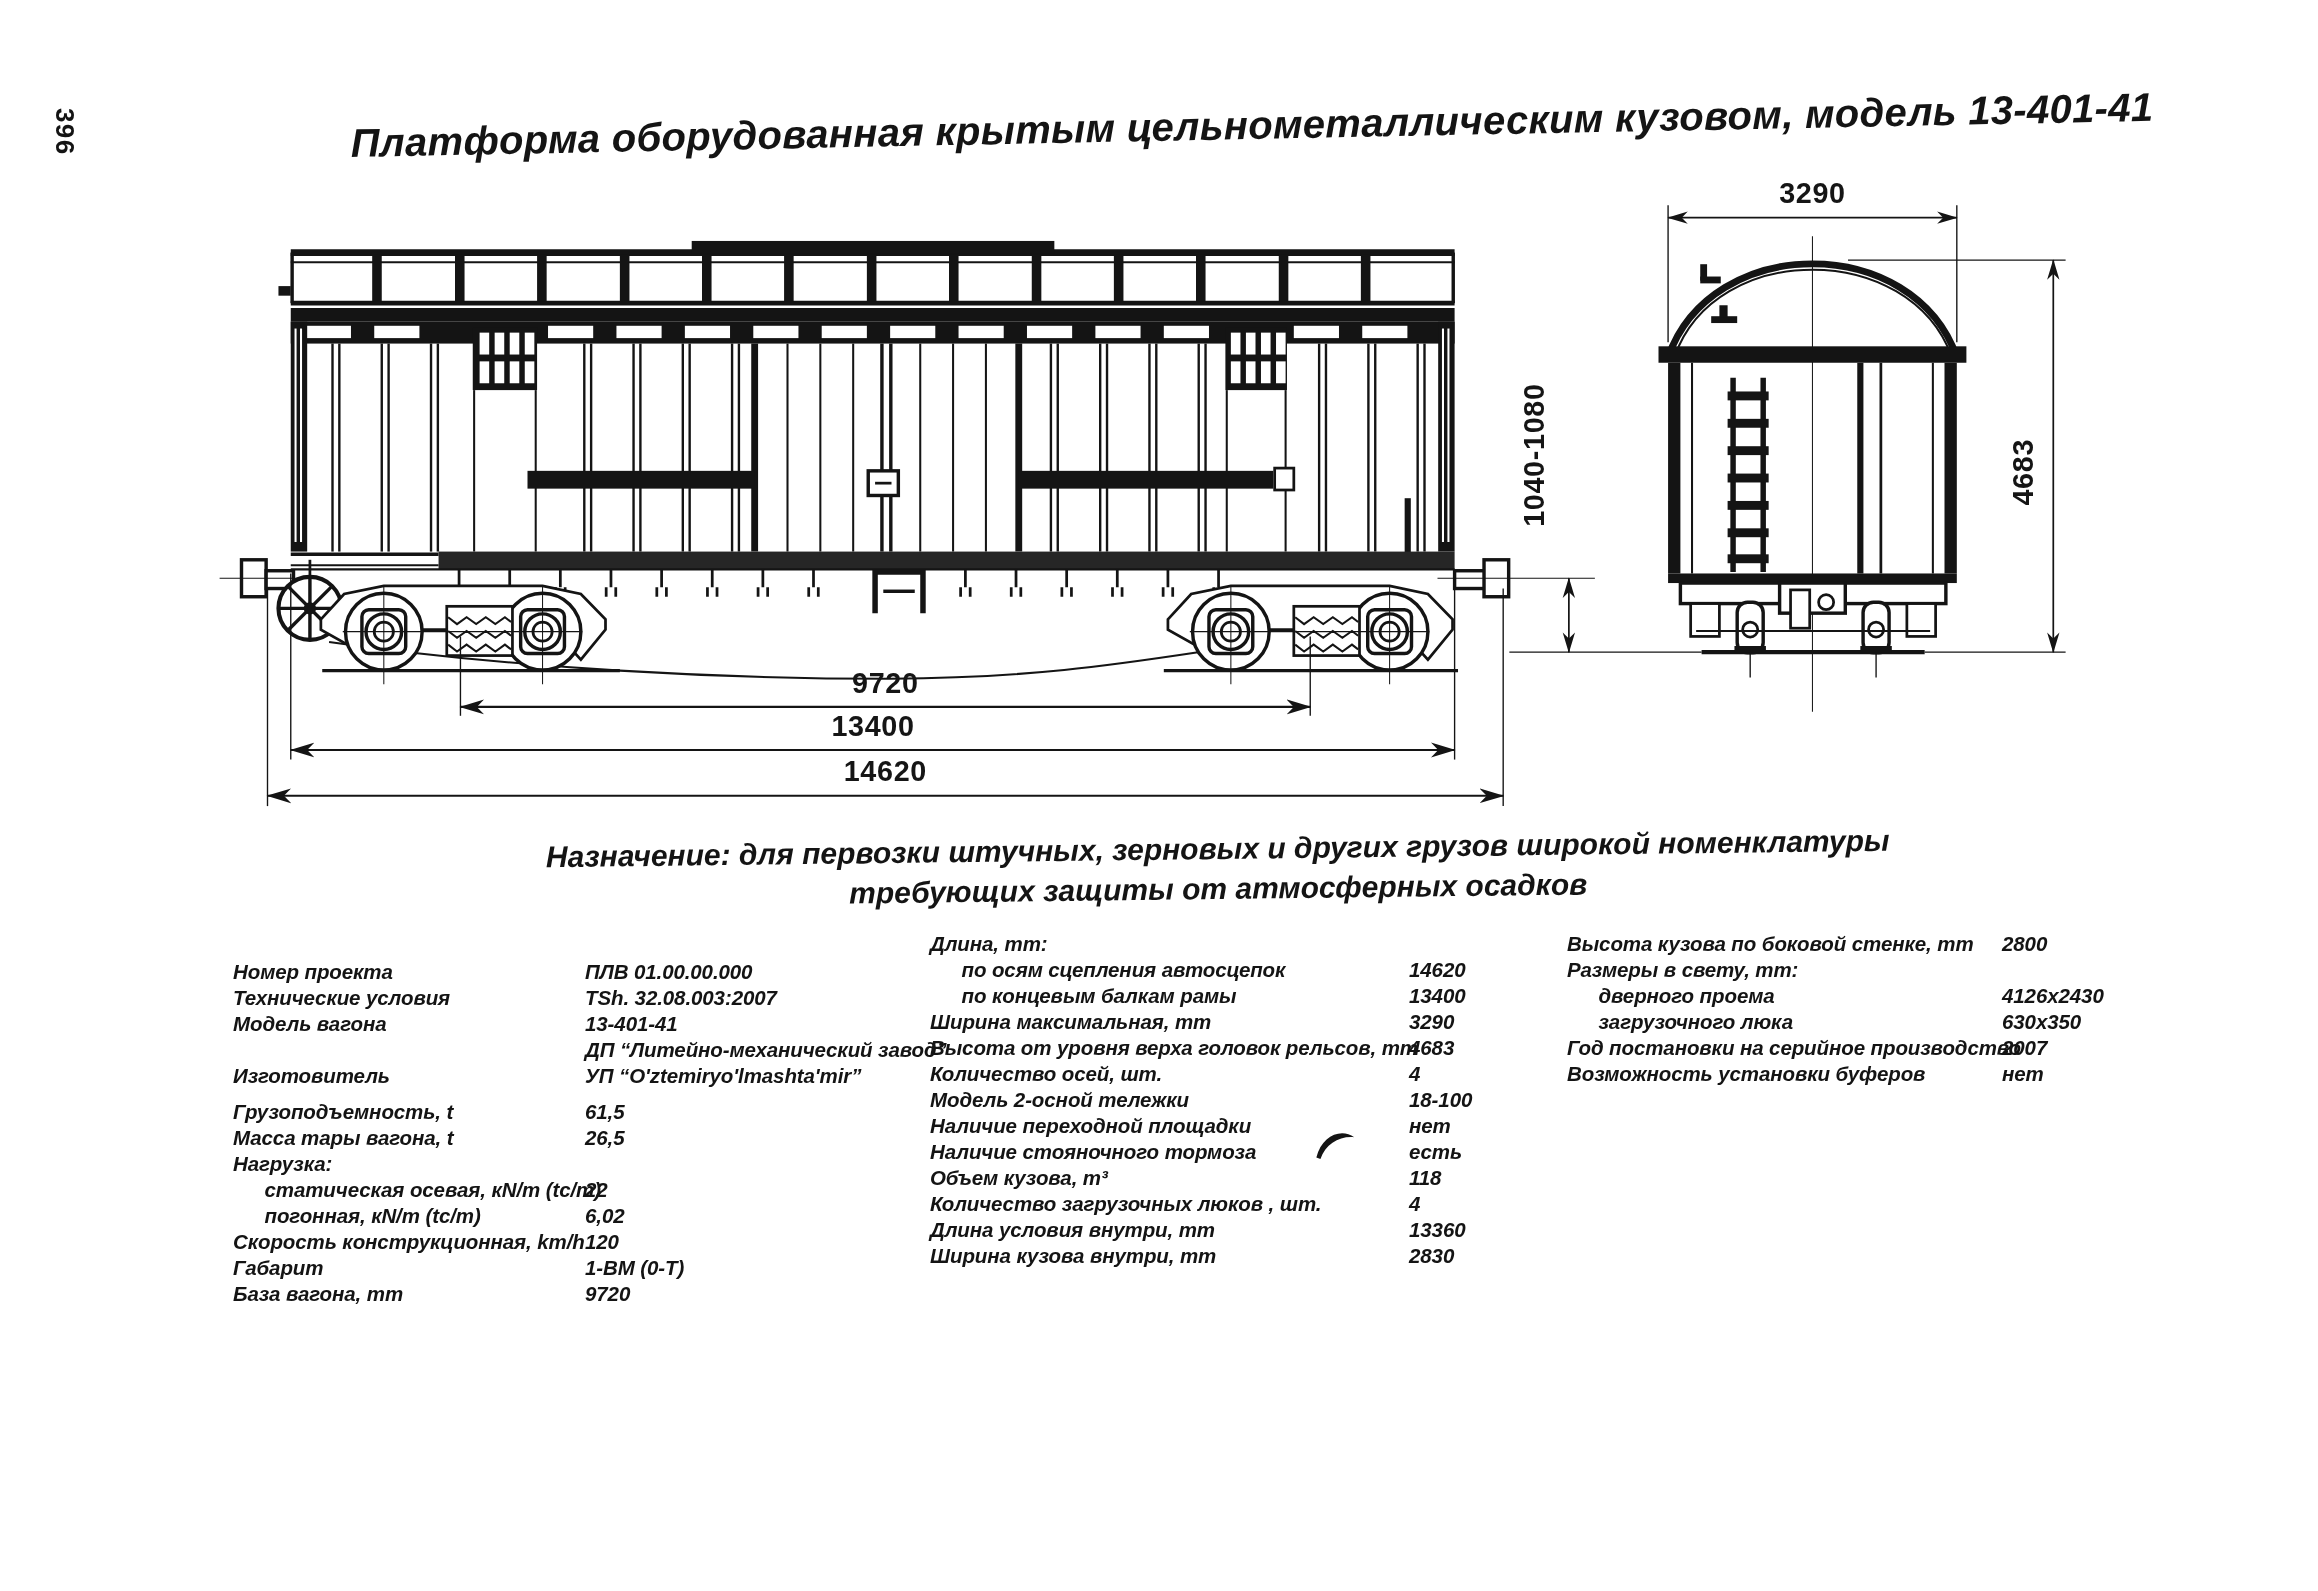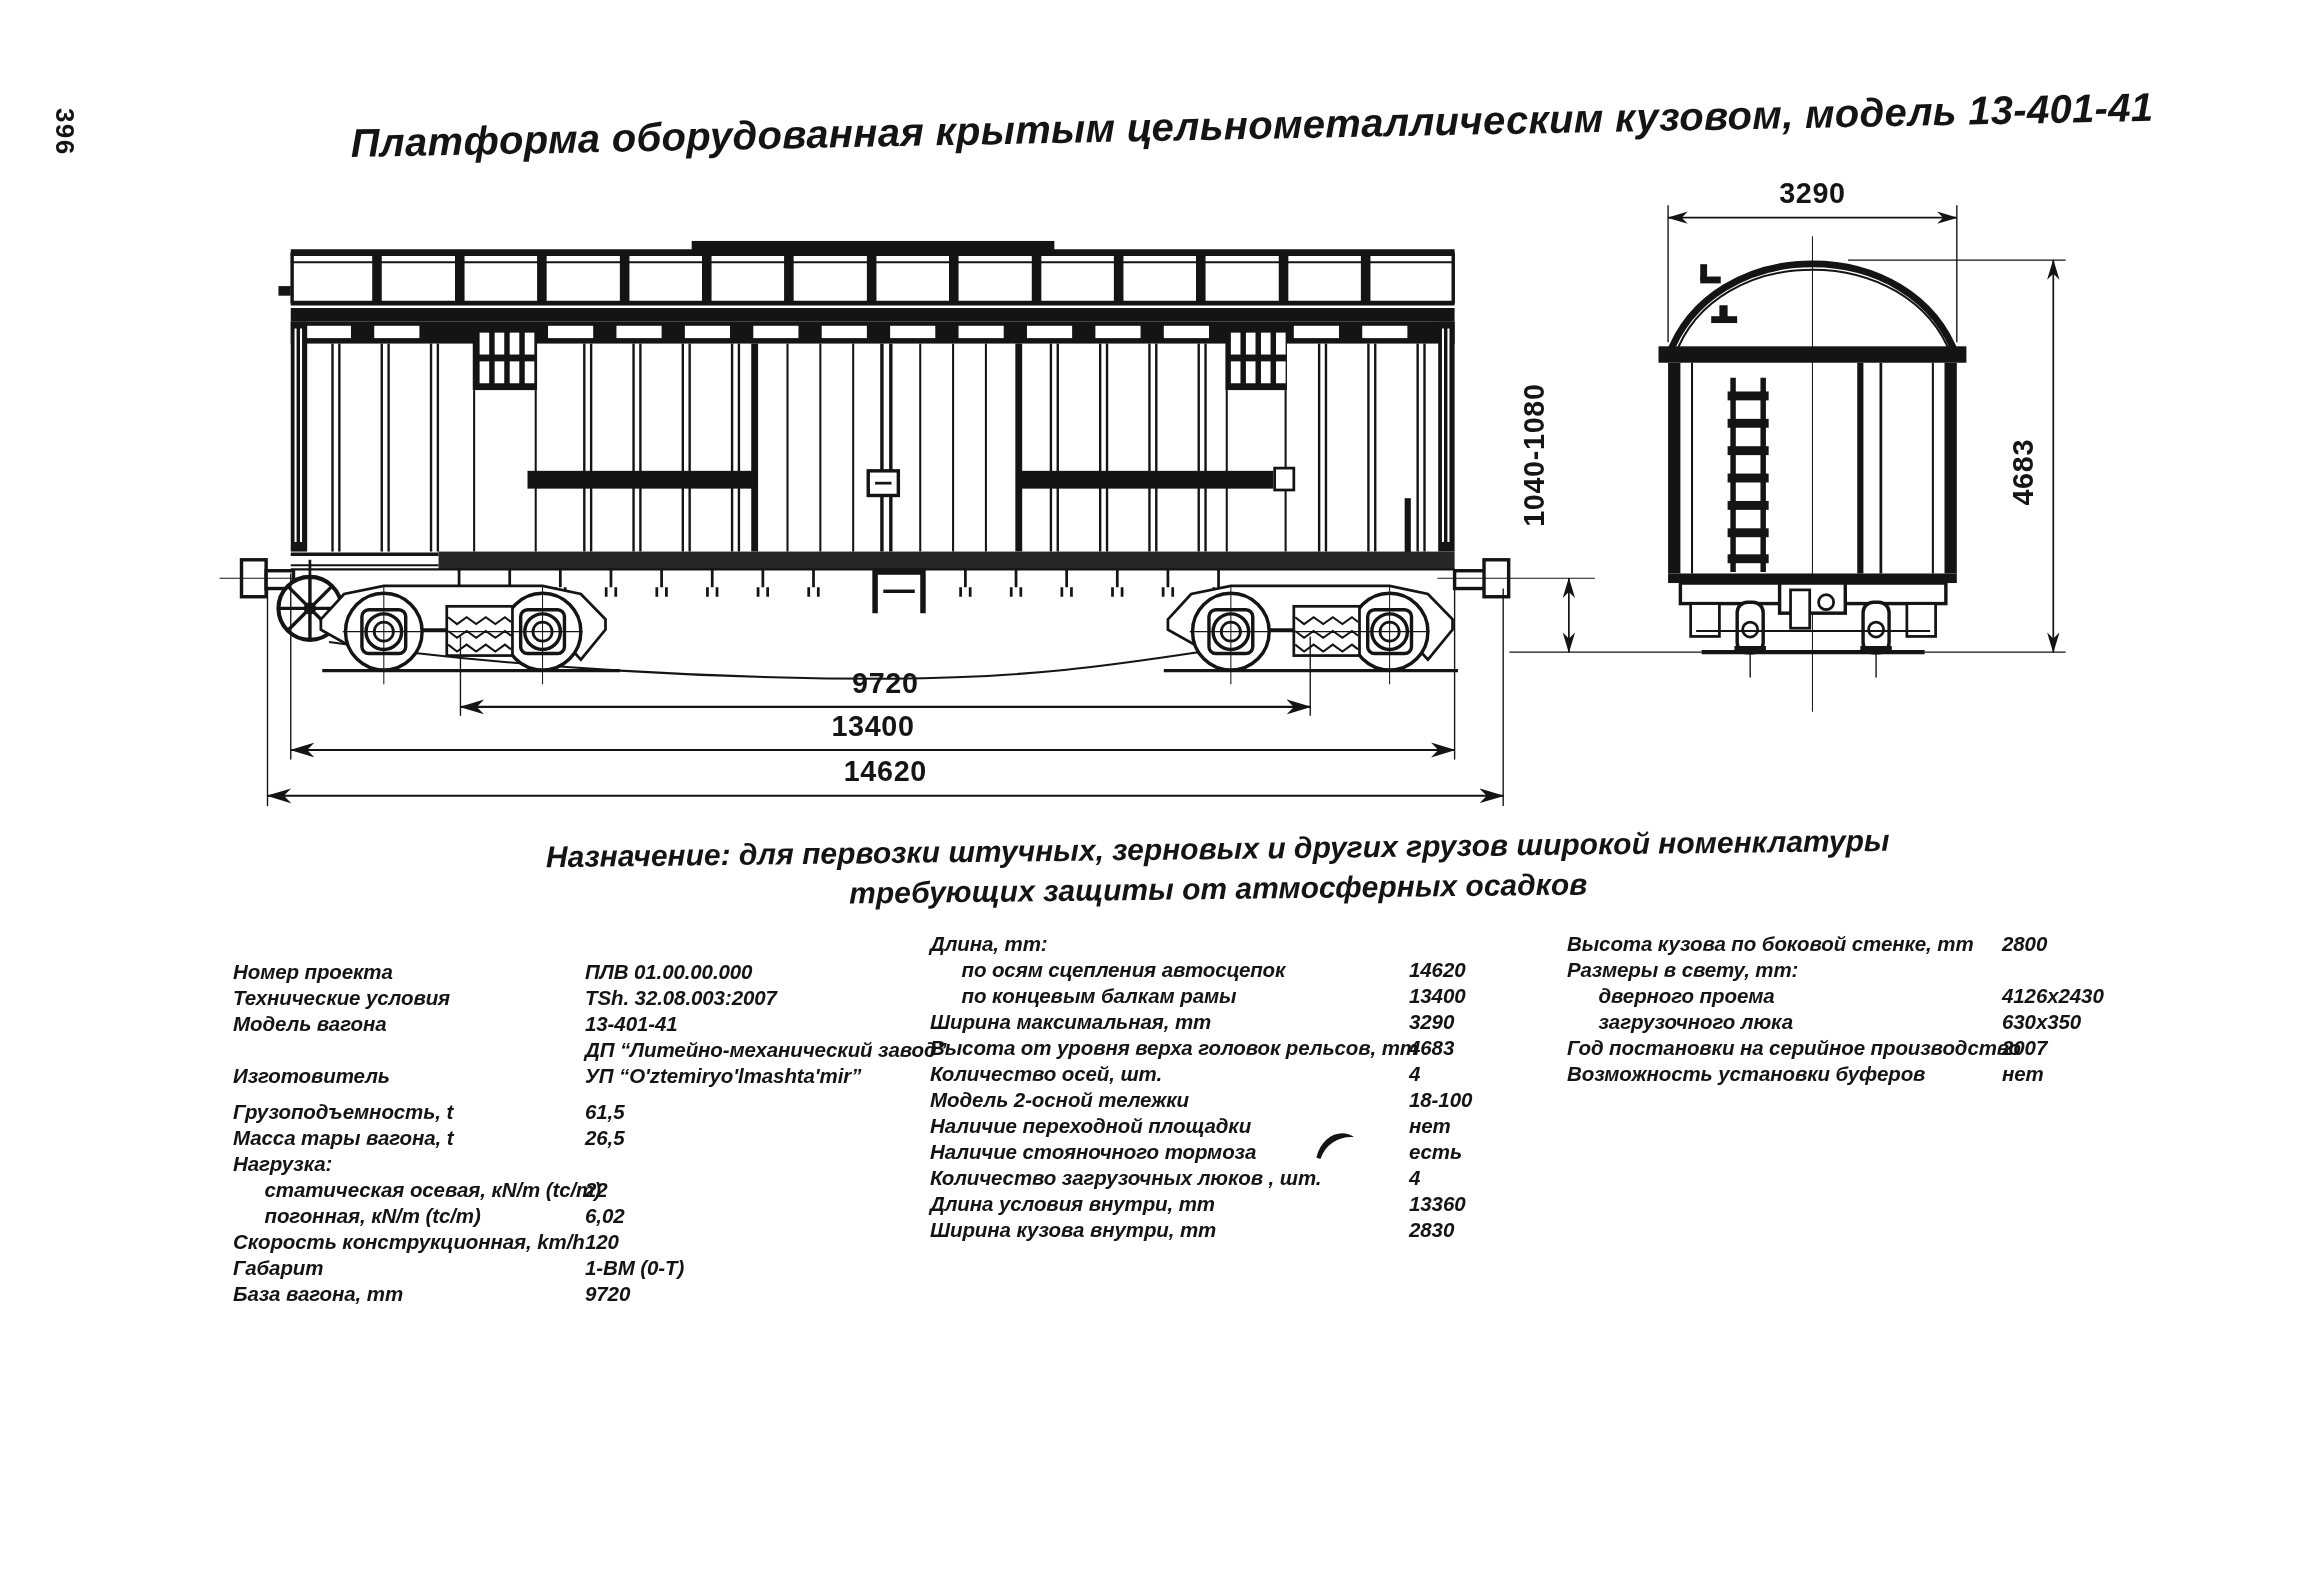--- a/index.html
+++ b/index.html
@@ -506,20 +506,24 @@
     <div class="spec-row">
       <span class="spec-label">Наличие переходной площадки</span>
       <span class="spec-value">нет</span>
     </div>
 
     <div class="spec-row">
       <span class="spec-label">Наличие стояночного тормоза</span>
       <span class="spec-value">есть</span>
     </div>
 
+    <div class="spec-row">
+      <span class="spec-label">Объем кузова, m³</span>
+      <span class="spec-value">118</span>
+    </div>
 
     <div class="spec-row">
       <span class="spec-label">Количество загрузочных люков , шт.</span>
       <span class="spec-value">4</span>
     </div>
 
     <div class="spec-row">
       <span class="spec-label">Длина условия внутри, mm</span>
       <span class="spec-value">13360</span>
     </div>

